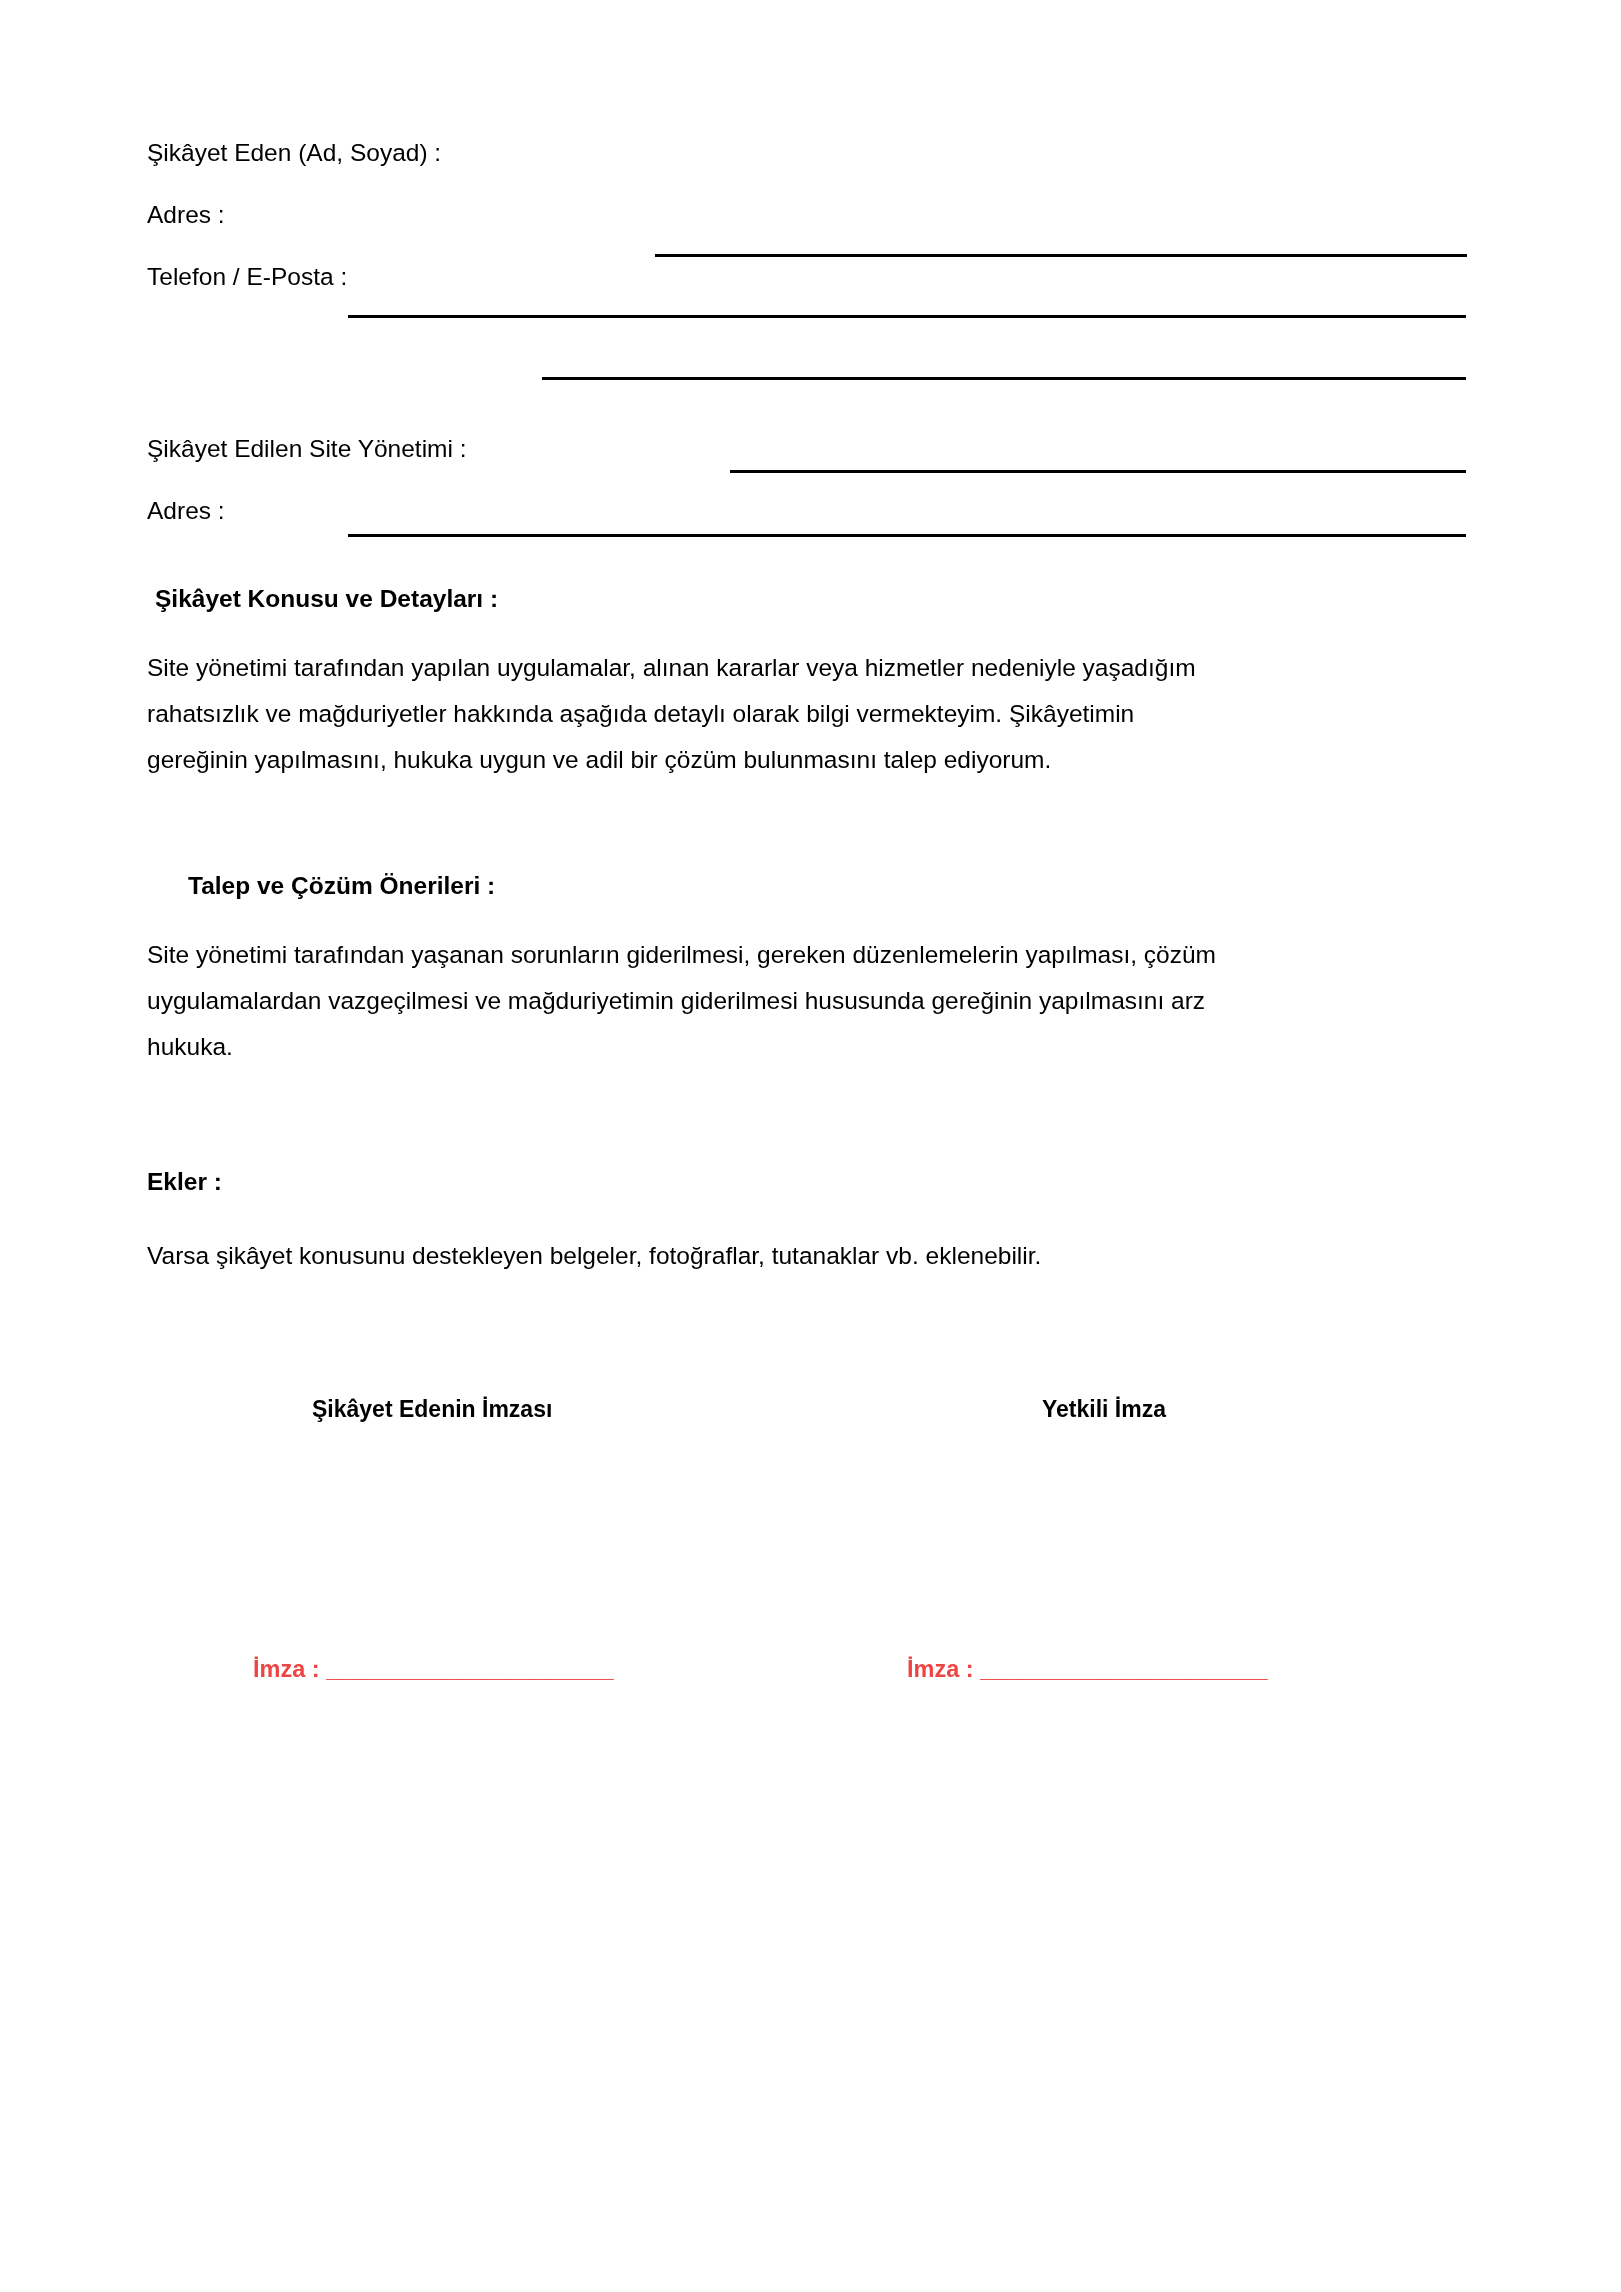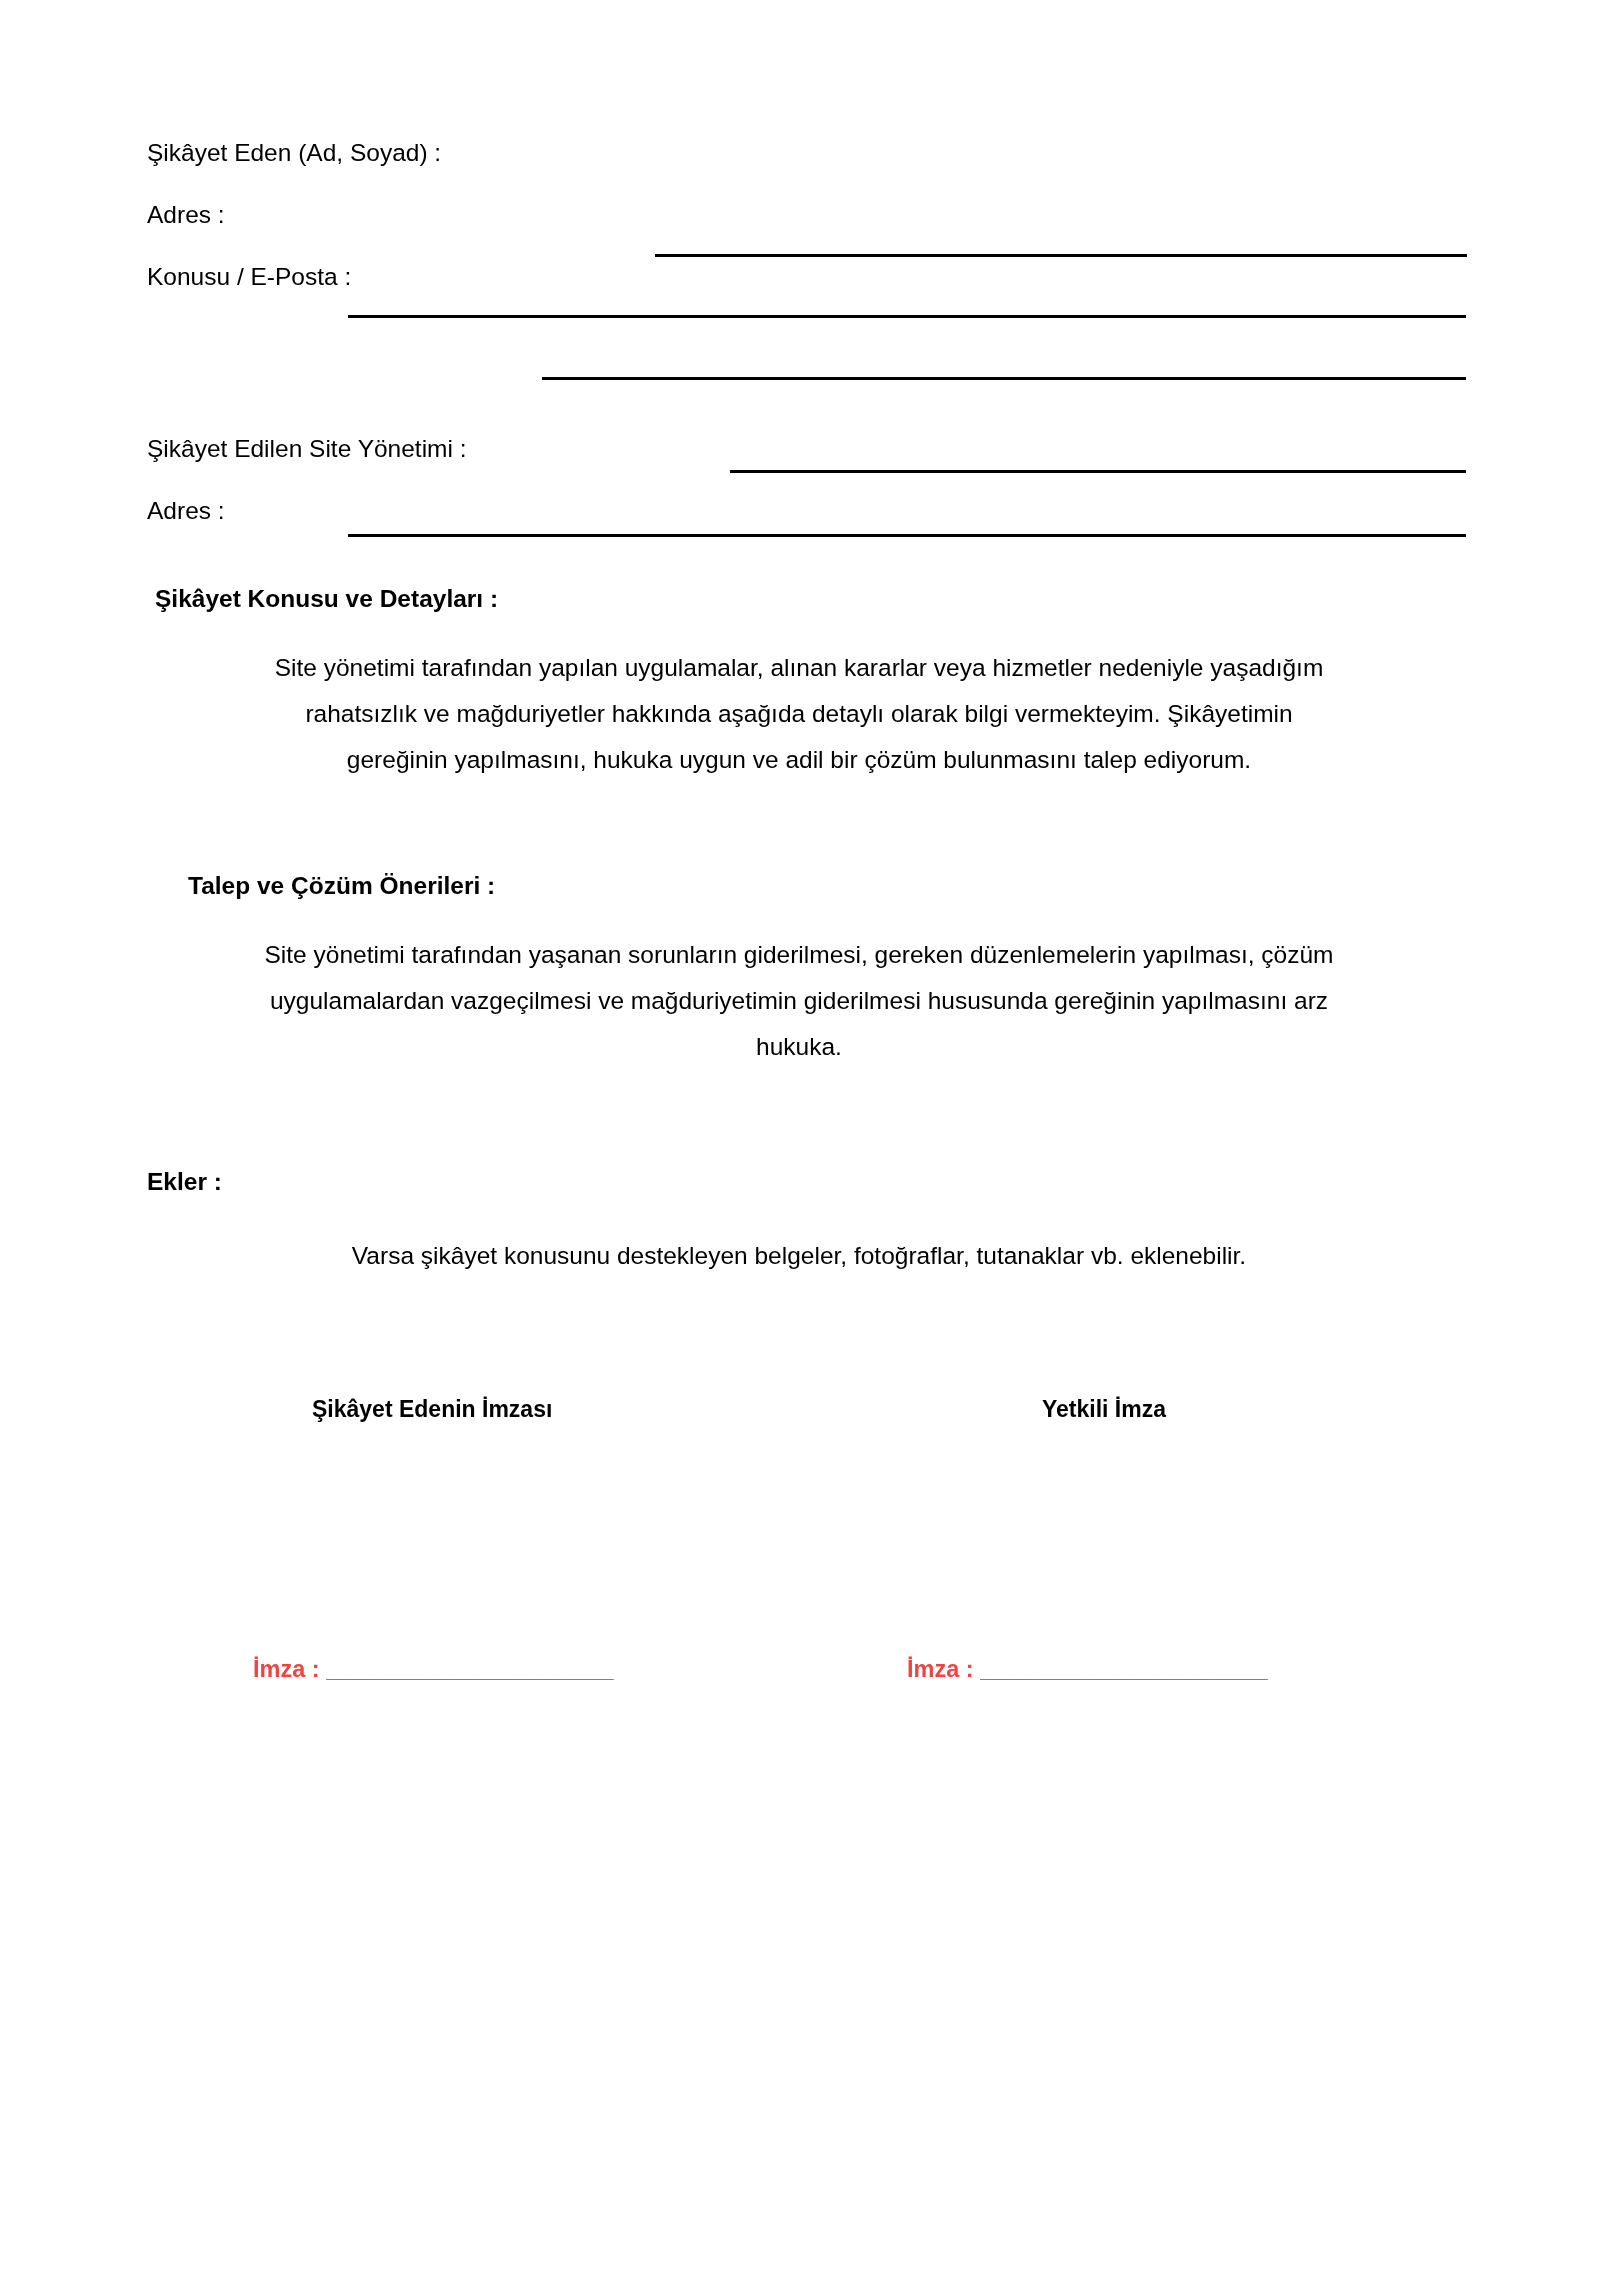--- a/index.html
+++ b/index.html
@@ -68,21 +68,21 @@
   .body-par {
     position: absolute;
     left: 147px;
     width: 1304px;
     font-size: 24.5px;
     line-height: 46px;
     font-weight: normal;
     text-align: left;
     color: #000;
   }
-  .body-par .ln { display: block; white-space: nowrap; text-align: center; }
+  .body-par .ln { display: block; white-space: nowrap; }
 
   
   .sig-heading {
     position: absolute;
     font-size: 23px;
     font-weight: bold;
     white-space: nowrap;
     color: #000;
   }
   .sig-imza {
@@ -103,21 +103,21 @@
     <span class="form-label">Şikâyet Eden (Ad, Soyad) :</span>
   </div>
   <div class="form-line" style="left:655px; top:254px; width:812px;"></div>
 
   <div class="form-row" style="top:201px;">
     <span class="form-label">Adres :</span>
   </div>
   <div class="form-line" style="left:348px; top:315px; width:1118px;"></div>
 
   <div class="form-row" style="top:263px;">
-    <span class="form-label">Konusu / E-Posta :</span>
+    <span class="form-label">Telefon / E-Posta :</span>
   </div>
   <div class="form-line" style="left:542px; top:377px; width:924px;"></div>
 
   <div class="form-row" style="top:435px;">
     <span class="form-label">Şikâyet Edilen Site Yönetimi :</span>
   </div>
   <div class="form-line" style="left:730px; top:470px; width:736px;"></div>
 
   <div class="form-row" style="top:497px;">
     <span class="form-label">Adres :</span>

